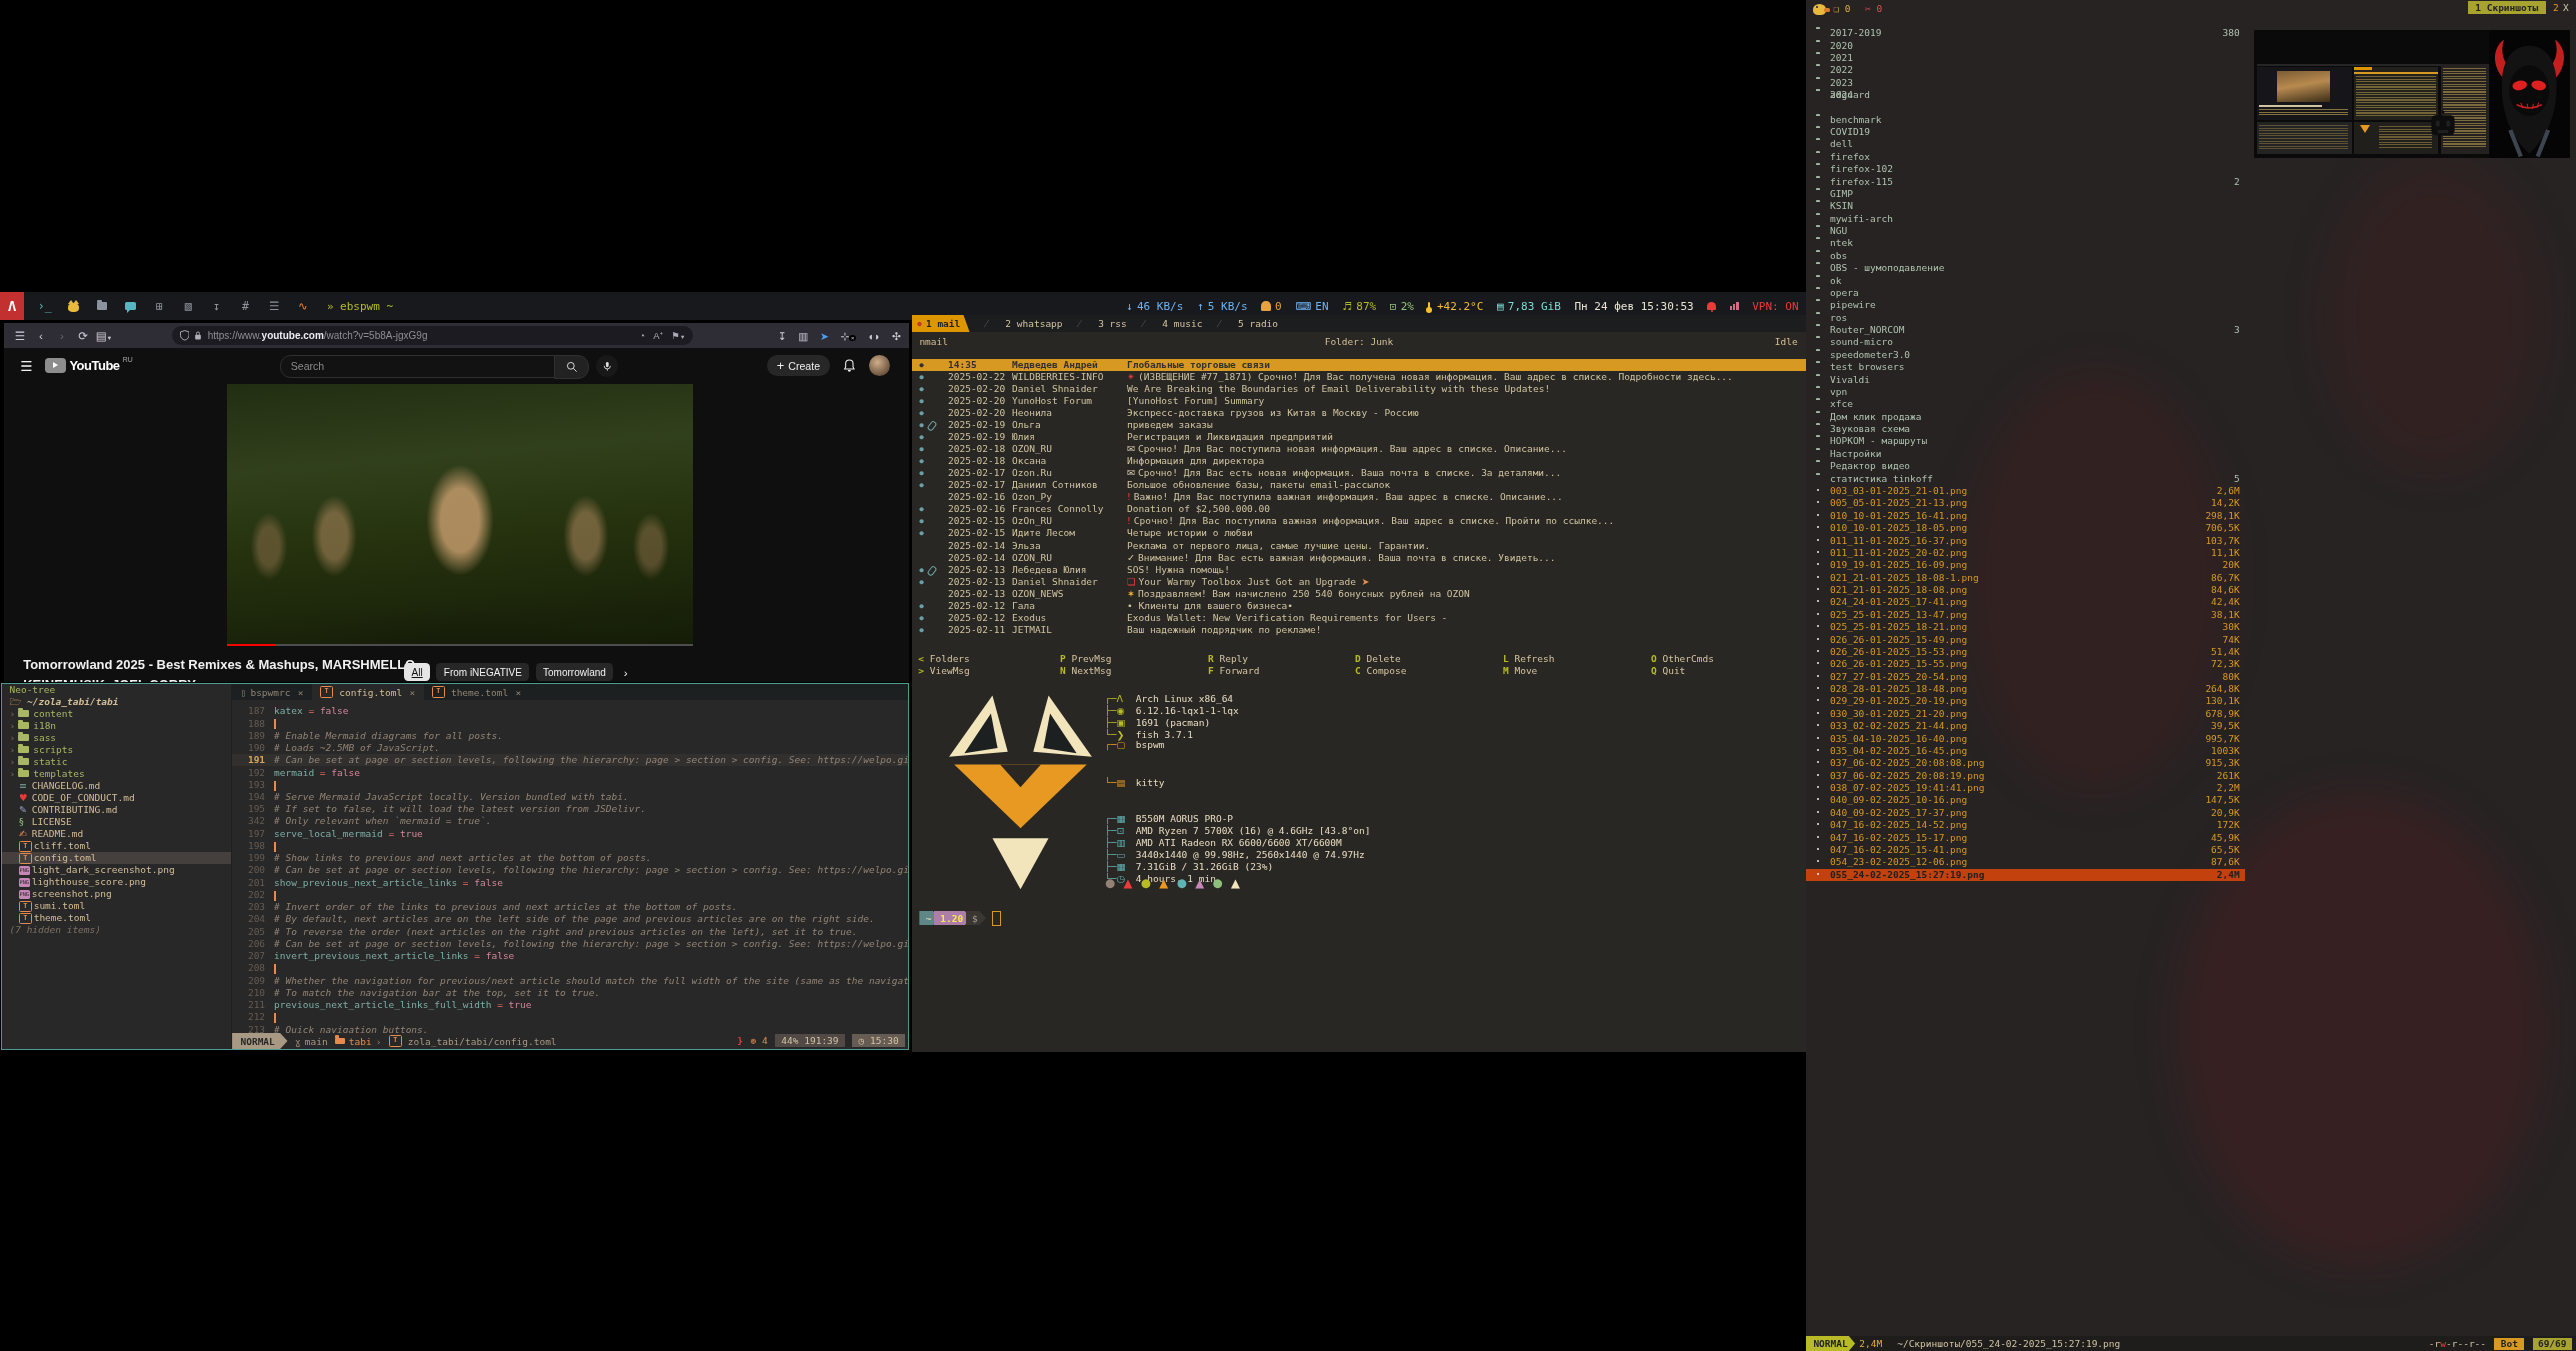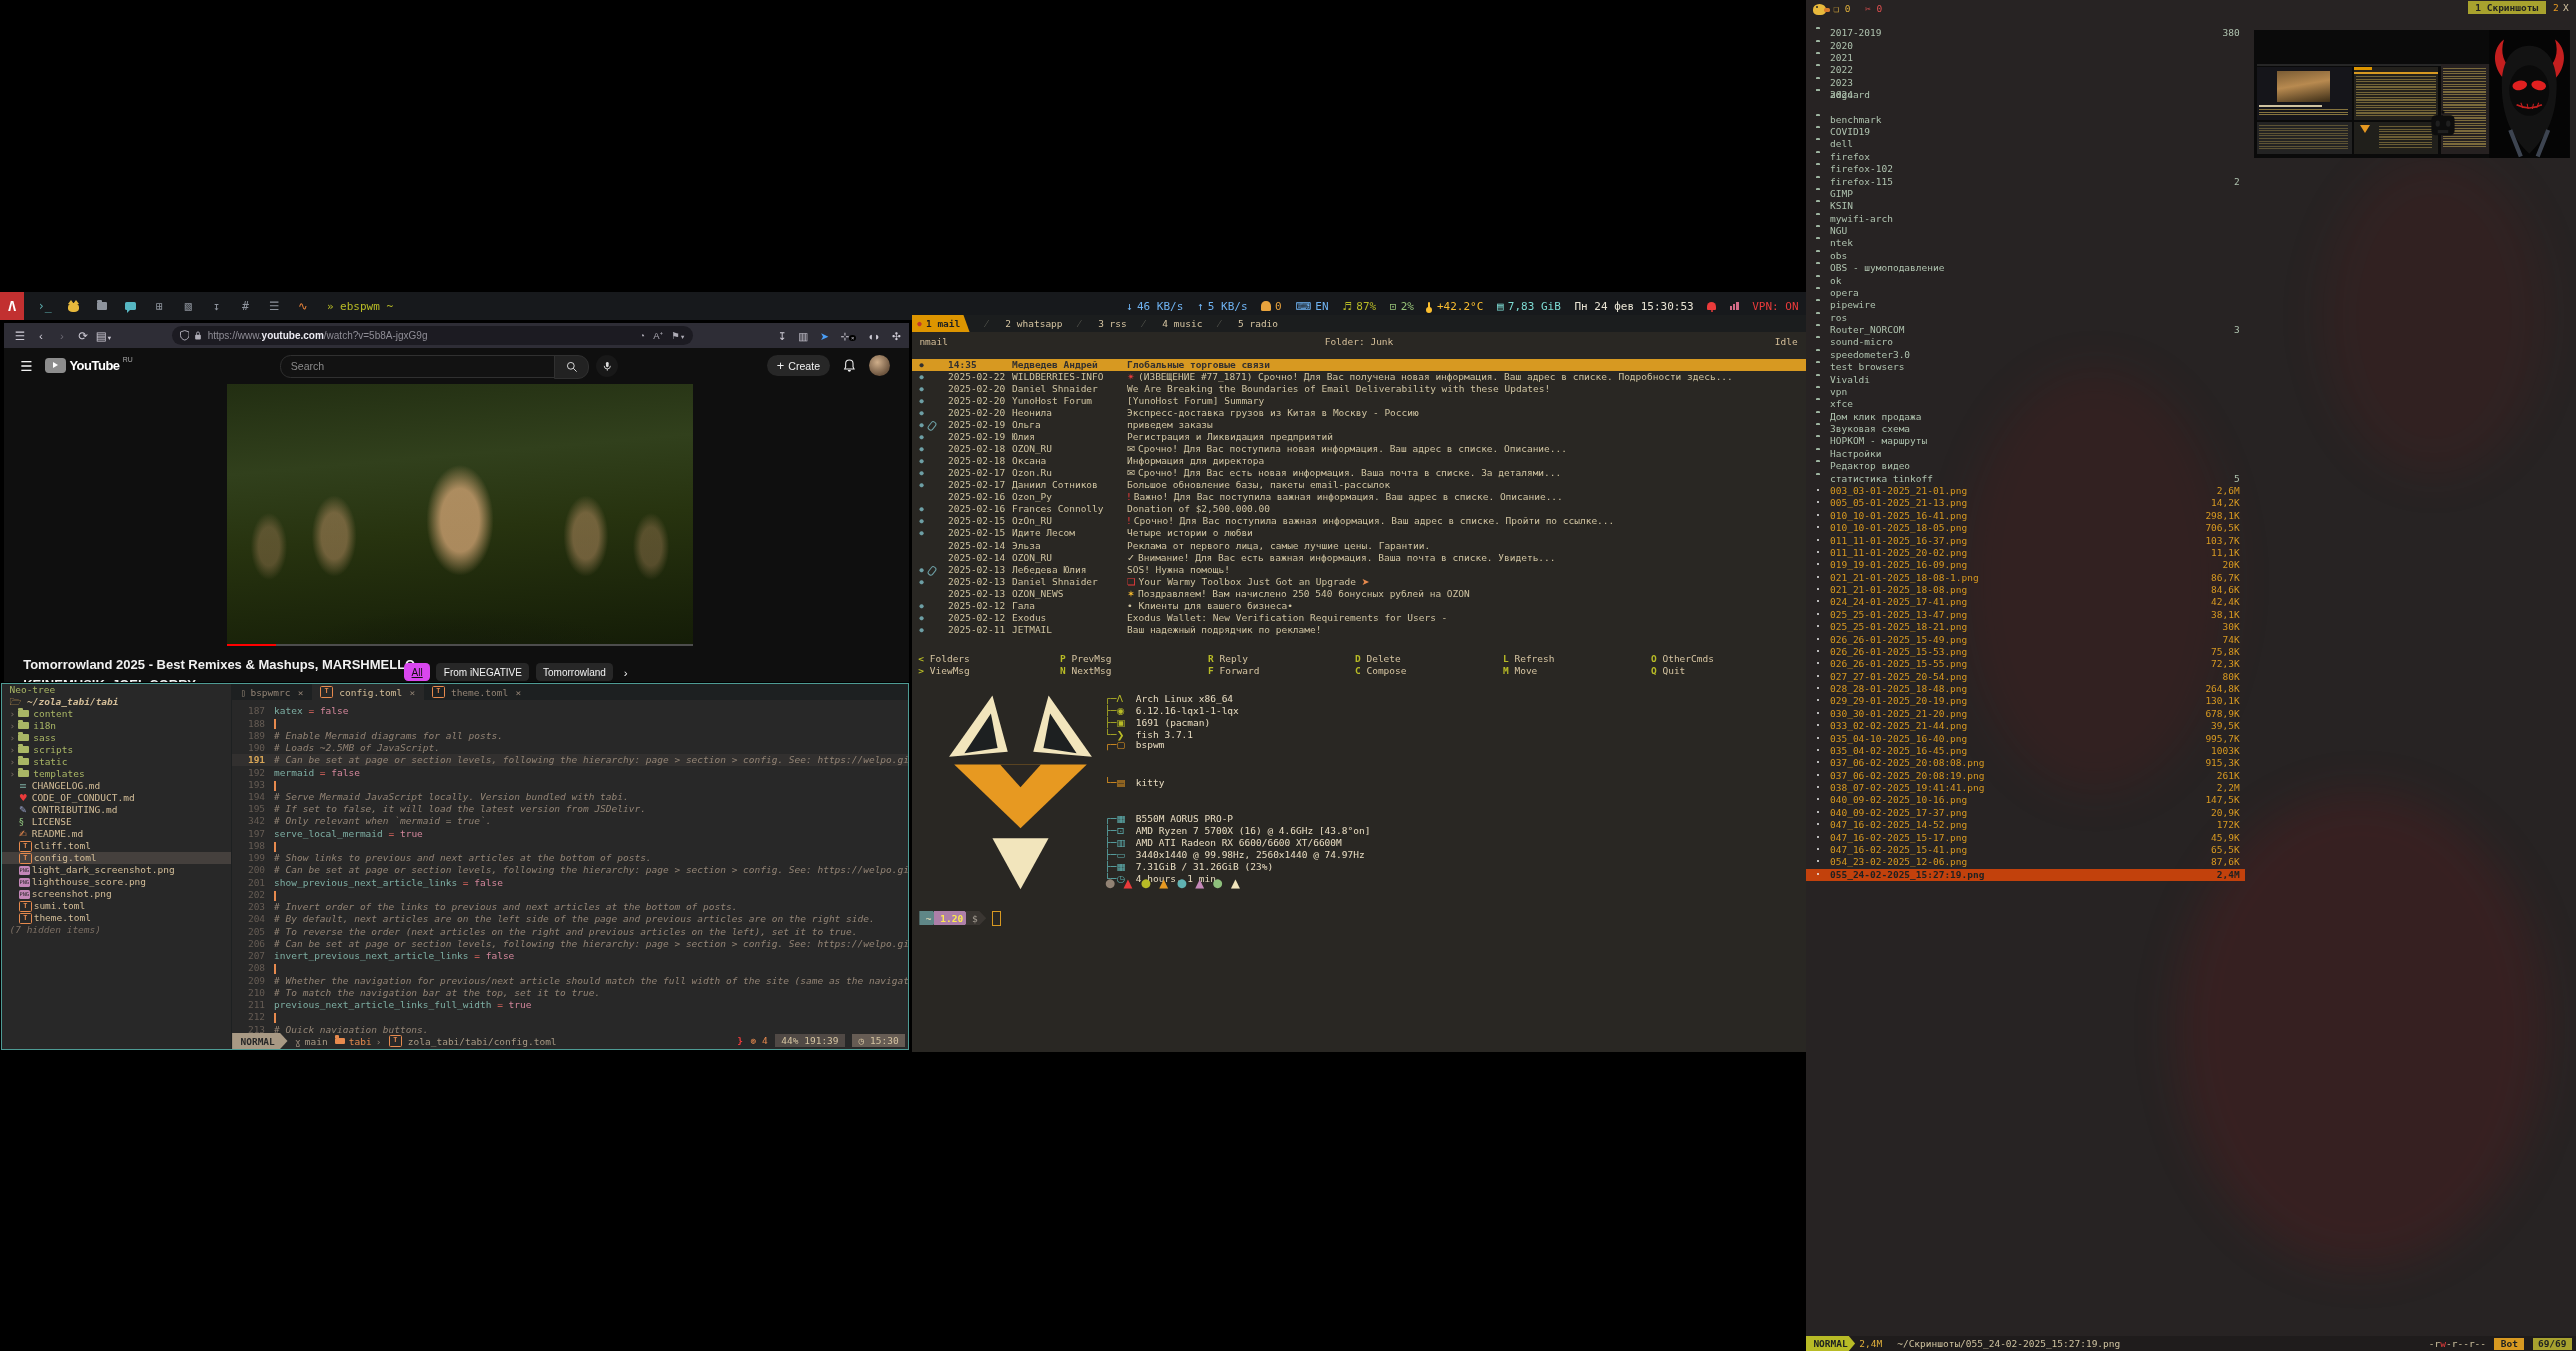--- a/index.html
+++ b/index.html
@@ -62,21 +62,21 @@
        radial-gradient(ellipse 32px 58px at 77% 58%, rgba(190,146,104,.5) 0 40%, transparent 70%),
        radial-gradient(ellipse 26px 48px at 9% 62%, rgba(170,130,92,.4) 0 40%, transparent 70%),
        radial-gradient(ellipse 26px 48px at 91% 62%, rgba(170,130,92,.4) 0 40%, transparent 70%),
        radial-gradient(ellipse 264px 84px at 50% 108%, rgba(20,26,10,.9), transparent 70%),
        linear-gradient(175deg,#222e12 0%,#31401c 30%,#27330f 55%,#141c07 100%);}
   #vidprog{position:absolute;left:223px;top:321px;width:466px;height:2.1px;background:#4d4d4d;}
   #vidprog i{display:block;width:49px;height:2.1px;background:#f00;}
   #vidtitle{position:absolute;left:19px;top:332px;color:#f1f1f1;font-size:13px;font-weight:bold;line-height:19.5px;}
   #chips{position:absolute;left:400px;top:340px;display:flex;gap:6.3px;align-items:center;}
   .chip{height:18px;padding:0 7.4px;border-radius:4.2px;background:#272727;color:#f1f1f1;font-size:10px;display:flex;align-items:center;}
-  .chip.active{background:#d946ef;color:#0f0f0f;text-decoration:underline;}
+  .chip.active{background:#e5e5e5;color:#0f0f0f;text-decoration:underline;}
   #chips .more{color:#f1f1f1;font-size:11.6px;margin-left:4.2px;}
 
   
   #editor{left:1.1px;top:683px;width:906px;height:365px;background:#282828;border:1.1px solid #4e9b94;overflow:hidden;font-size:9.5px;}
   #neotree{position:absolute;left:0;top:0;width:229px;height:100%;background:#282828;border-right:1.1px solid #1d2021;}
   .nt-row{position:relative;height:12px;line-height:12px;padding-left:7.4px;white-space:nowrap;}
   .nt-sel{background:#45403d;}
   .nt-chev{color:#7c6f64;margin-right:3.2px;}
   .nt-dir{color:#a9b665;}
   .nt-file{color:#d4be98;}
@@ -798,21 +798,21 @@
         <div class="yrow yfile" style="top:495px"><i class="yic yimgic"></i><span class="yname">010_10-01-2025_18-05.png</span><span class="ysize">706,5K</span></div>
         <div class="yrow yfile" style="top:508px"><i class="yic yimgic"></i><span class="yname">011_11-01-2025_16-37.png</span><span class="ysize">103,7K</span></div>
         <div class="yrow yfile" style="top:520px"><i class="yic yimgic"></i><span class="yname">011_11-01-2025_20-02.png</span><span class="ysize">11,1K</span></div>
         <div class="yrow yfile" style="top:532px"><i class="yic yimgic"></i><span class="yname">019_19-01-2025_16-09.png</span><span class="ysize">20K</span></div>
         <div class="yrow yfile" style="top:545px"><i class="yic yimgic"></i><span class="yname">021_21-01-2025_18-08-1.png</span><span class="ysize">86,7K</span></div>
         <div class="yrow yfile" style="top:557px"><i class="yic yimgic"></i><span class="yname">021_21-01-2025_18-08.png</span><span class="ysize">84,6K</span></div>
         <div class="yrow yfile" style="top:569px"><i class="yic yimgic"></i><span class="yname">024_24-01-2025_17-41.png</span><span class="ysize">42,4K</span></div>
         <div class="yrow yfile" style="top:582px"><i class="yic yimgic"></i><span class="yname">025_25-01-2025_13-47.png</span><span class="ysize">38,1K</span></div>
         <div class="yrow yfile" style="top:594px"><i class="yic yimgic"></i><span class="yname">025_25-01-2025_18-21.png</span><span class="ysize">30K</span></div>
         <div class="yrow yfile" style="top:607px"><i class="yic yimgic"></i><span class="yname">026_26-01-2025_15-49.png</span><span class="ysize">74K</span></div>
-        <div class="yrow yfile" style="top:619px"><i class="yic yimgic"></i><span class="yname">026_26-01-2025_15-53.png</span><span class="ysize">75,8K</span></div>
+        <div class="yrow yfile" style="top:619px"><i class="yic yimgic"></i><span class="yname">026_26-01-2025_15-53.png</span><span class="ysize">51,4K</span></div>
         <div class="yrow yfile" style="top:631px"><i class="yic yimgic"></i><span class="yname">026_26-01-2025_15-55.png</span><span class="ysize">72,3K</span></div>
         <div class="yrow yfile" style="top:644px"><i class="yic yimgic"></i><span class="yname">027_27-01-2025_20-54.png</span><span class="ysize">80K</span></div>
         <div class="yrow yfile" style="top:656px"><i class="yic yimgic"></i><span class="yname">028_28-01-2025_18-48.png</span><span class="ysize">264,8K</span></div>
         <div class="yrow yfile" style="top:668px"><i class="yic yimgic"></i><span class="yname">029_29-01-2025_20-19.png</span><span class="ysize">130,1K</span></div>
         <div class="yrow yfile" style="top:681px"><i class="yic yimgic"></i><span class="yname">030_30-01-2025_21-20.png</span><span class="ysize">678,9K</span></div>
         <div class="yrow yfile" style="top:693px"><i class="yic yimgic"></i><span class="yname">033_02-02-2025_21-44.png</span><span class="ysize">39,5K</span></div>
         <div class="yrow yfile" style="top:706px"><i class="yic yimgic"></i><span class="yname">035_04-10-2025_16-40.png</span><span class="ysize">995,7K</span></div>
         <div class="yrow yfile" style="top:718px"><i class="yic yimgic"></i><span class="yname">035_04-02-2025_16-45.png</span><span class="ysize">1003K</span></div>
         <div class="yrow yfile" style="top:730px"><i class="yic yimgic"></i><span class="yname">037_06-02-2025_20:08:08.png</span><span class="ysize">915,3K</span></div>
         <div class="yrow yfile" style="top:743px"><i class="yic yimgic"></i><span class="yname">037_06-02-2025_20:08:19.png</span><span class="ysize">261K</span></div>

